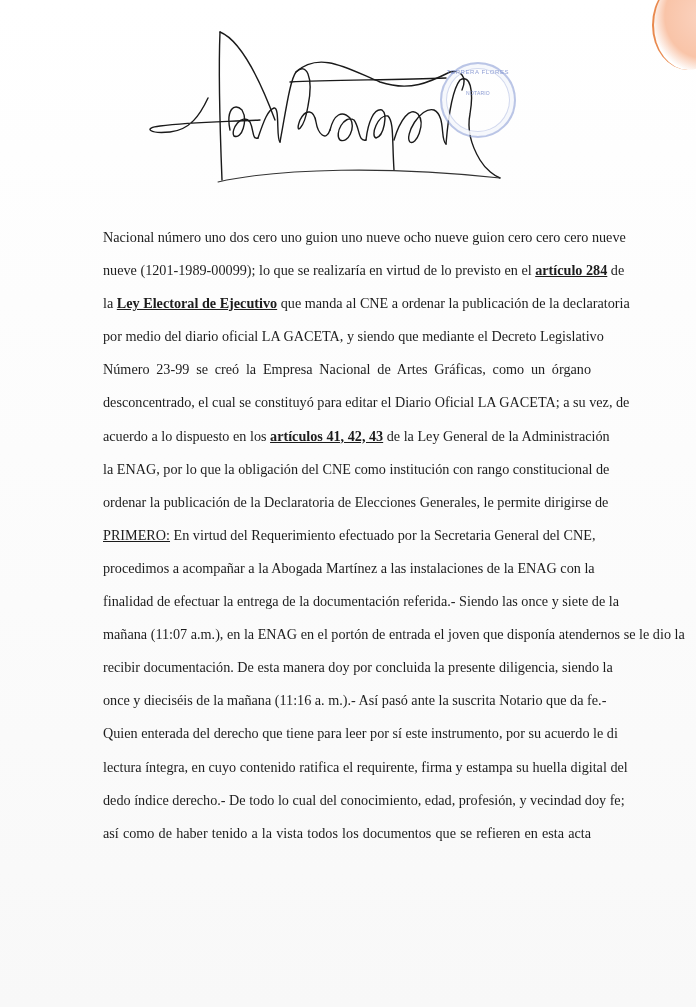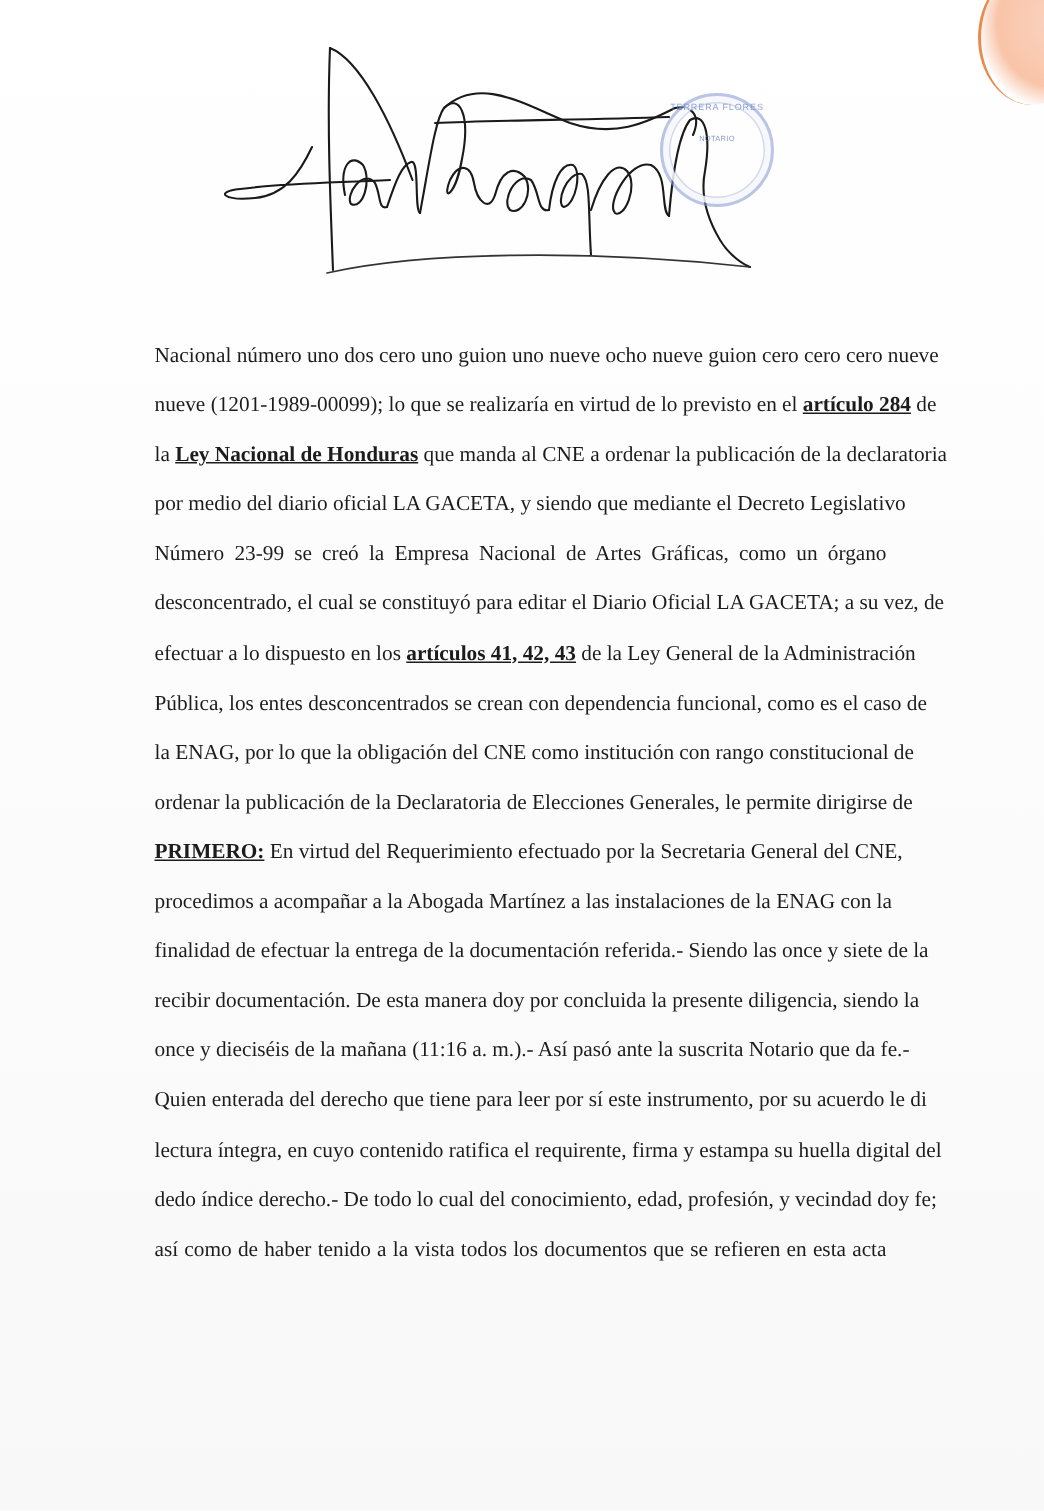--- a/index.html
+++ b/index.html
@@ -83,21 +83,21 @@
       text-align: justify;
       text-align-last: justify;
       overflow: visible;
     }
     b, .bold {
       font-weight: bold;
       text-decoration: underline;
     }
     .u {
       text-decoration: underline;
-      font-weight: bold;
+      font-weight: normal;
     }
   </style>
 </head>
 <body>
 
 <div class="page">
 
   <div class="orange-mark"></div>
 
   <svg class="signature" viewBox="0 0 420 180">
@@ -126,31 +126,31 @@
   </svg>
 
   <div class="stamp">
     <div class="stamp-arc">TERRERA FLORES</div>
     <div class="stamp-text">NOTARIO</div>
   </div>
 
   <div class="body-text" id="body-text">
       <div class="line"><span>Nacional número uno dos cero uno guion uno nueve ocho nueve guion cero cero cero nueve</span></div>
       <div class="line"><span>nueve (1201-1989-00099); lo que se realizaría en virtud de lo previsto en el </span><span class="bold">artículo 284</span><span> de</span></div>
-      <div class="line"><span>la </span><span class="bold">Ley Nacional de Honduras</span><span> que manda al CNE a ordenar la publicación de la declaratoria</span></div>
+      <div class="line"><span>la </span><span class="bold">Ley Electoral de Ejecutivo</span><span> que manda al CNE a ordenar la publicación de la declaratoria</span></div>
       <div class="line"><span>por medio del diario oficial LA GACETA, y siendo que mediante el Decreto Legislativo</span></div>
       <div class="line"><span>Número 23-99 se creó la Empresa Nacional de Artes Gráficas, como un órgano</span></div>
       <div class="line"><span>desconcentrado, el cual se constituyó para editar el Diario Oficial LA GACETA; a su vez, de</span></div>
-      <div class="line"><span>efectuar a lo dispuesto en los </span><span class="bold">artículos 41, 42, 43</span><span> de la Ley General de la Administración</span></div>
-      <div class="line"><span>Pública, los entes desconcentrados se crean con dependencia funcional, como es el caso de</span></div>
+      <div class="line"><span>acuerdo a lo dispuesto en los </span><span class="bold">artículos 41, 42, 43</span><span> de la Ley General de la Administración</span></div>
       <div class="line"><span>la ENAG, por lo que la obligación del CNE como institución con rango constitucional de</span></div>
       <div class="line"><span>ordenar la publicación de la Declaratoria de Elecciones Generales, le permite dirigirse de</span></div>
       <div class="line"><span class="u">PRIMERO:</span><span> En virtud del Requerimiento efectuado por la Secretaria General del CNE,</span></div>
       <div class="line"><span>procedimos a acompañar a la Abogada Martínez a las instalaciones de la ENAG con la</span></div>
       <div class="line"><span>finalidad de efectuar la entrega de la documentación referida.- Siendo las once y siete de la</span></div>
+      <div class="line"><span>mañana (11:07 a.m.), en la ENAG en el portón de entrada el joven que disponía atendernos se le dio la</span></div>
       <div class="line"><span>recibir documentación. De esta manera doy por concluida la presente diligencia, siendo la</span></div>
       <div class="line"><span>once y dieciséis de la mañana (11:16 a. m.).- Así pasó ante la suscrita Notario que da fe.-</span></div>
       <div class="line"><span>Quien enterada del derecho que tiene para leer por sí este instrumento, por su acuerdo le di</span></div>
       <div class="line"><span>lectura íntegra, en cuyo contenido ratifica el requirente, firma y estampa su huella digital del</span></div>
       <div class="line"><span>dedo índice derecho.- De todo lo cual del conocimiento, edad, profesión, y vecindad doy fe;</span></div>
       <div class="line"><span>así como de haber tenido a la vista todos los documentos que se refieren en esta acta</span></div>
     </div>
 </div>
 
 </body></html>

